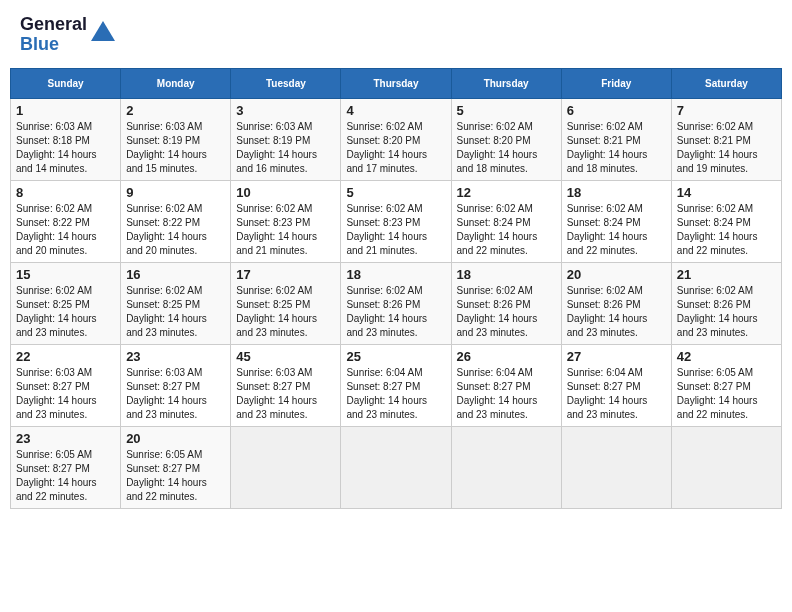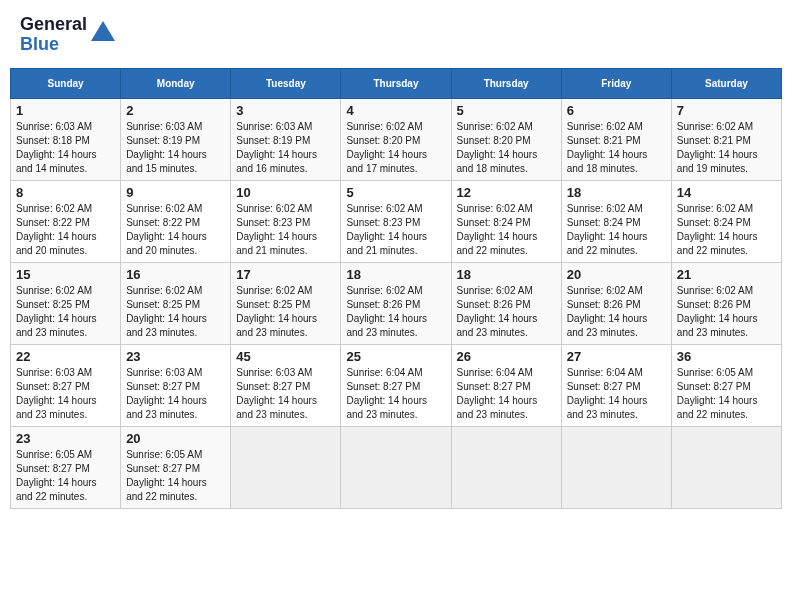--- a/index.html
+++ b/index.html
@@ -169,21 +169,21 @@
         <td><span class="day-num">23</span>
 <span class="day-info">Sunrise: 6:03 AM<br>Sunset: 8:27 PM<br>Daylight: 14 hours<br>and 23 minutes.</span></td>
         <td><span class="day-num">45</span>
 <span class="day-info">Sunrise: 6:03 AM<br>Sunset: 8:27 PM<br>Daylight: 14 hours<br>and 23 minutes.</span></td>
         <td><span class="day-num">25</span>
 <span class="day-info">Sunrise: 6:04 AM<br>Sunset: 8:27 PM<br>Daylight: 14 hours<br>and 23 minutes.</span></td>
         <td><span class="day-num">26</span>
 <span class="day-info">Sunrise: 6:04 AM<br>Sunset: 8:27 PM<br>Daylight: 14 hours<br>and 23 minutes.</span></td>
         <td><span class="day-num">27</span>
 <span class="day-info">Sunrise: 6:04 AM<br>Sunset: 8:27 PM<br>Daylight: 14 hours<br>and 23 minutes.</span></td>
-        <td><span class="day-num">36</span>
+        <td><span class="day-num">42</span>
 <span class="day-info">Sunrise: 6:05 AM<br>Sunset: 8:27 PM<br>Daylight: 14 hours<br>and 22 minutes.</span></td>
       </tr>
       <tr>
         <td><span class="day-num">23</span>
 <span class="day-info">Sunrise: 6:05 AM<br>Sunset: 8:27 PM<br>Daylight: 14 hours<br>and 22 minutes.</span></td>
         <td><span class="day-num">20</span>
 <span class="day-info">Sunrise: 6:05 AM<br>Sunset: 8:27 PM<br>Daylight: 14 hours<br>and 22 minutes.</span></td>
         <td class="empty"></td>
         <td class="empty"></td>
         <td class="empty"></td>

